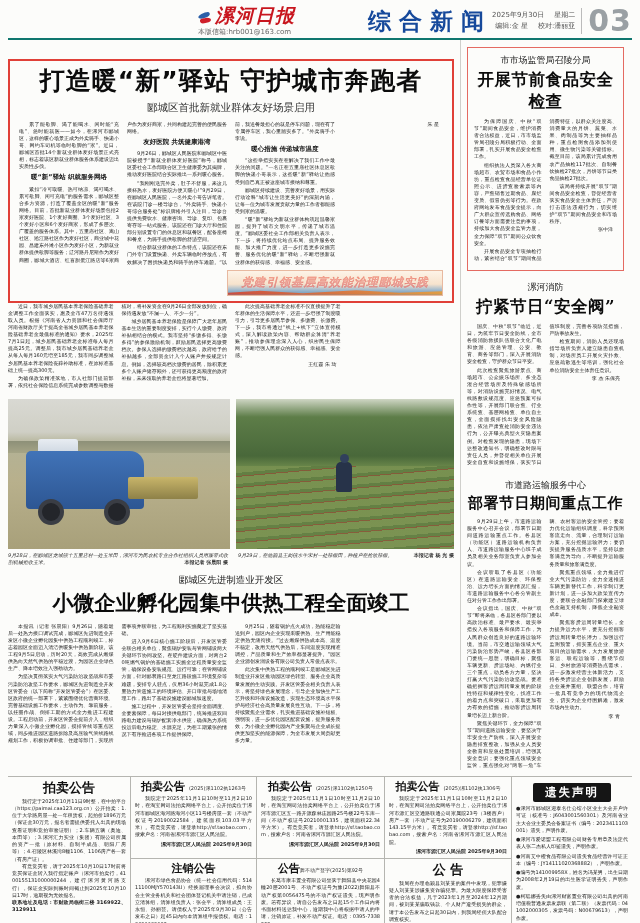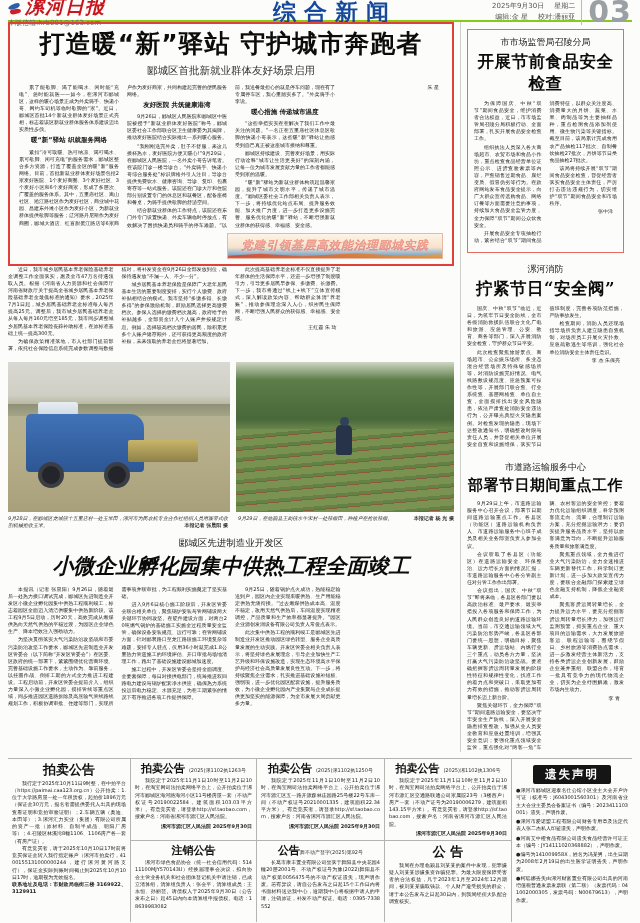--- a/index.html
+++ b/index.html
@@ -3,21 +3,21 @@
 <meta charset="utf-8">
 <style>
   * { margin:0; padding:0; box-sizing:border-box; }
   html,body { background:#e9e9e6; }
   .page {
     width:640px; height:923px; margin:0 auto; background:#fcfcfa;
     font-family:"DejaVu Sans","Liberation Sans",sans-serif; color:#2a2a2a;
     position:relative; overflow:hidden; padding:0 8px;
   }
   
-  .masthead { height:22px; display:flex; align-items:center; justify-content:space-between; border-bottom:2px solid #84cc16; padding-top:4px; }
+  .masthead { height:40px; display:flex; align-items:center; justify-content:flex-end; border-bottom:2px solid #0f766e; padding-top:4px; }
   .mh-left { width:170px; }
   .logo-row { display:flex; align-items:flex-end; gap:3px; }
   .logo-icon { width:14px; height:14px; position:relative; }
   .logo-icon .s1 { position:absolute; left:0; top:2px; width:12px; height:5px; background:#2b5fa8; border-radius:60% 40% 50% 50%; transform:rotate(-18deg); }
   .logo-icon .s2 { position:absolute; left:2px; top:7px; width:11px; height:5px; background:#cf1f2a; border-radius:40% 60% 50% 50%; transform:rotate(-12deg); }
   .logo-text { font-family:"DejaVu Serif","Liberation Serif",serif; font-style:italic; font-weight:bold; font-size:19px; color:#c8161e; letter-spacing:1px; line-height:1; }
   .mh-mail { font-size:7px; color:#666; margin-top:2px; }
   .mh-section { font-size:23px; font-weight:900; color:#16499b; letter-spacing:8px; font-family:"DejaVu Serif","Liberation Serif",serif; }
   .mh-right { display:flex; align-items:center; gap:6px; }
   .mh-date { text-align:right; font-size:7px; color:#555; line-height:1.6; }
@@ -28,21 +28,21 @@
   .content { display:flex; }
   .left-col { width:452px; padding-right:6px; }
   .right-col { width:164px; border-left:1px solid #cfcfcb; padding-left:6px; }
   
   .body-cols { column-gap:8px; column-fill:auto; font-size:5px; line-height:1.42; text-align:justify; overflow:hidden; color:#222; }
   .body-cols p { text-indent:2em; word-break:break-all; margin-bottom:1px; }
   .body-cols p.subhead { text-indent:0; text-align:center; font-weight:bold; font-size:6.5px; margin:3px 0; color:#111; }
   .body-cols p.byline { text-indent:0; text-align:right; padding-right:4px; }
   .kicker { text-align:center; font-size:9px; color:#222; margin-bottom:2px; }
   
-  .red-box { border:2.5px solid #e04038; margin-top:0; padding:6px 9px 5px; }
+  .red-box { border:2.5px solid #e04038; margin-top:19px; padding:6px 9px 5px; }
   .a1-title { text-align:center; font-size:25px; font-weight:900; color:#0c0c0c; letter-spacing:1px; line-height:1.15; }
   .a1-sub { text-align:center; font-size:10.5px; color:#333; margin:5px 0 6px; }
   .a1-body { columns:4; height:146px; }
   .a1-footer { display:flex; justify-content:flex-end; margin-top:3px; }
   .banner { width:216px; height:26px; border:1px solid #e8b9a0; background:linear-gradient(180deg,#fdf3e7 0%,#f7e3cd 55%,#9db8cd 80%,#6d93b5 100%); display:flex; align-items:center; justify-content:center; position:relative; overflow:hidden; }
   .banner::after { content:""; position:absolute; left:0; bottom:0; width:100%; height:5px; background:linear-gradient(90deg,#d9402a,#f09c2f); clip-path:polygon(0 60%,15% 20%,35% 70%,60% 10%,80% 60%,100% 30%,100% 100%,0 100%); opacity:.85; }
   .banner-text { font-size:11.5px; font-weight:900; font-style:italic; letter-spacing:1px; background:linear-gradient(180deg,#e8380d,#c01818); -webkit-background-clip:text; background-clip:text; color:transparent; text-shadow:0 0 1px rgba(255,255,255,.6); position:relative; z-index:1; }
   
   .a2-title { text-align:center; font-size:20px; font-weight:900; font-family:"DejaVu Serif","Liberation Serif",serif; color:#0b0b0b; margin:8px 0 6px; letter-spacing:.5px; }
   .a2-body { columns:4; height:90px; }
@@ -59,21 +59,21 @@
   .photo2 { width:218px; background:linear-gradient(180deg,#cfd6c4 0%,#5d7d48 12%,#49683a 38%,#6d8a4c 46%,#77924e 70%,#82985a 100%); }
   .photo2 .rows { position:absolute; bottom:0; left:0; width:100%; height:55%; background:repeating-linear-gradient(175deg,#7a9251 0 7px,#5f7c41 7px 10px,#8a4f35 10px 11px); opacity:.8; }
   .photo2 .person { position:absolute; left:46%; top:42%; width:16px; height:30px; background:#273349; border-radius:5px 5px 2px 2px; }
   .photo2 .person::before { content:""; position:absolute; top:-8px; left:4px; width:9px; height:9px; border-radius:50%; background:#31405c; }
   .caption-row { display:flex; gap:10px; margin-top:3px; }
   .caption { font-size:5px; line-height:1.5; font-style:italic; color:#333; text-align:justify; }
   .caption .credit { font-style:normal; font-weight:bold; float:right; }
   .cap1 { width:222px; } .cap2 { width:218px; }
   
   .a3-kicker { margin-top:7px; font-size:9.5px; }
-  .a3-title { text-align:center; font-size:21px; font-weight:900; font-family:"DejaVu Serif","Liberation Serif",serif; color:#0b0b0b; margin:2px 0 6px;font-style:italic; }
+  .a3-title { text-align:center; font-size:21px; font-weight:900; font-family:"DejaVu Serif","Liberation Serif",serif; color:#0b0b0b; margin:2px 0 6px; }
   .a3-body { columns:4; height:128px; }
   
   .rbox { border:1.5px solid #e46a62; margin-top:7px; padding:6px 6px 4px; }
   .r-title { text-align:center; font-size:16.5px; font-weight:900; font-family:"DejaVu Serif","Liberation Serif",serif; color:#0c0c0c; margin:2px 0 5px; letter-spacing:.5px; }
   .r-title.small { font-size:15px; }
   .r-body { columns:2; }
   .rb1 { height:148px; }
   .rart { margin-top:10px; }
   .rb2 { height:146px; }
   .rb3 { height:252px; }

